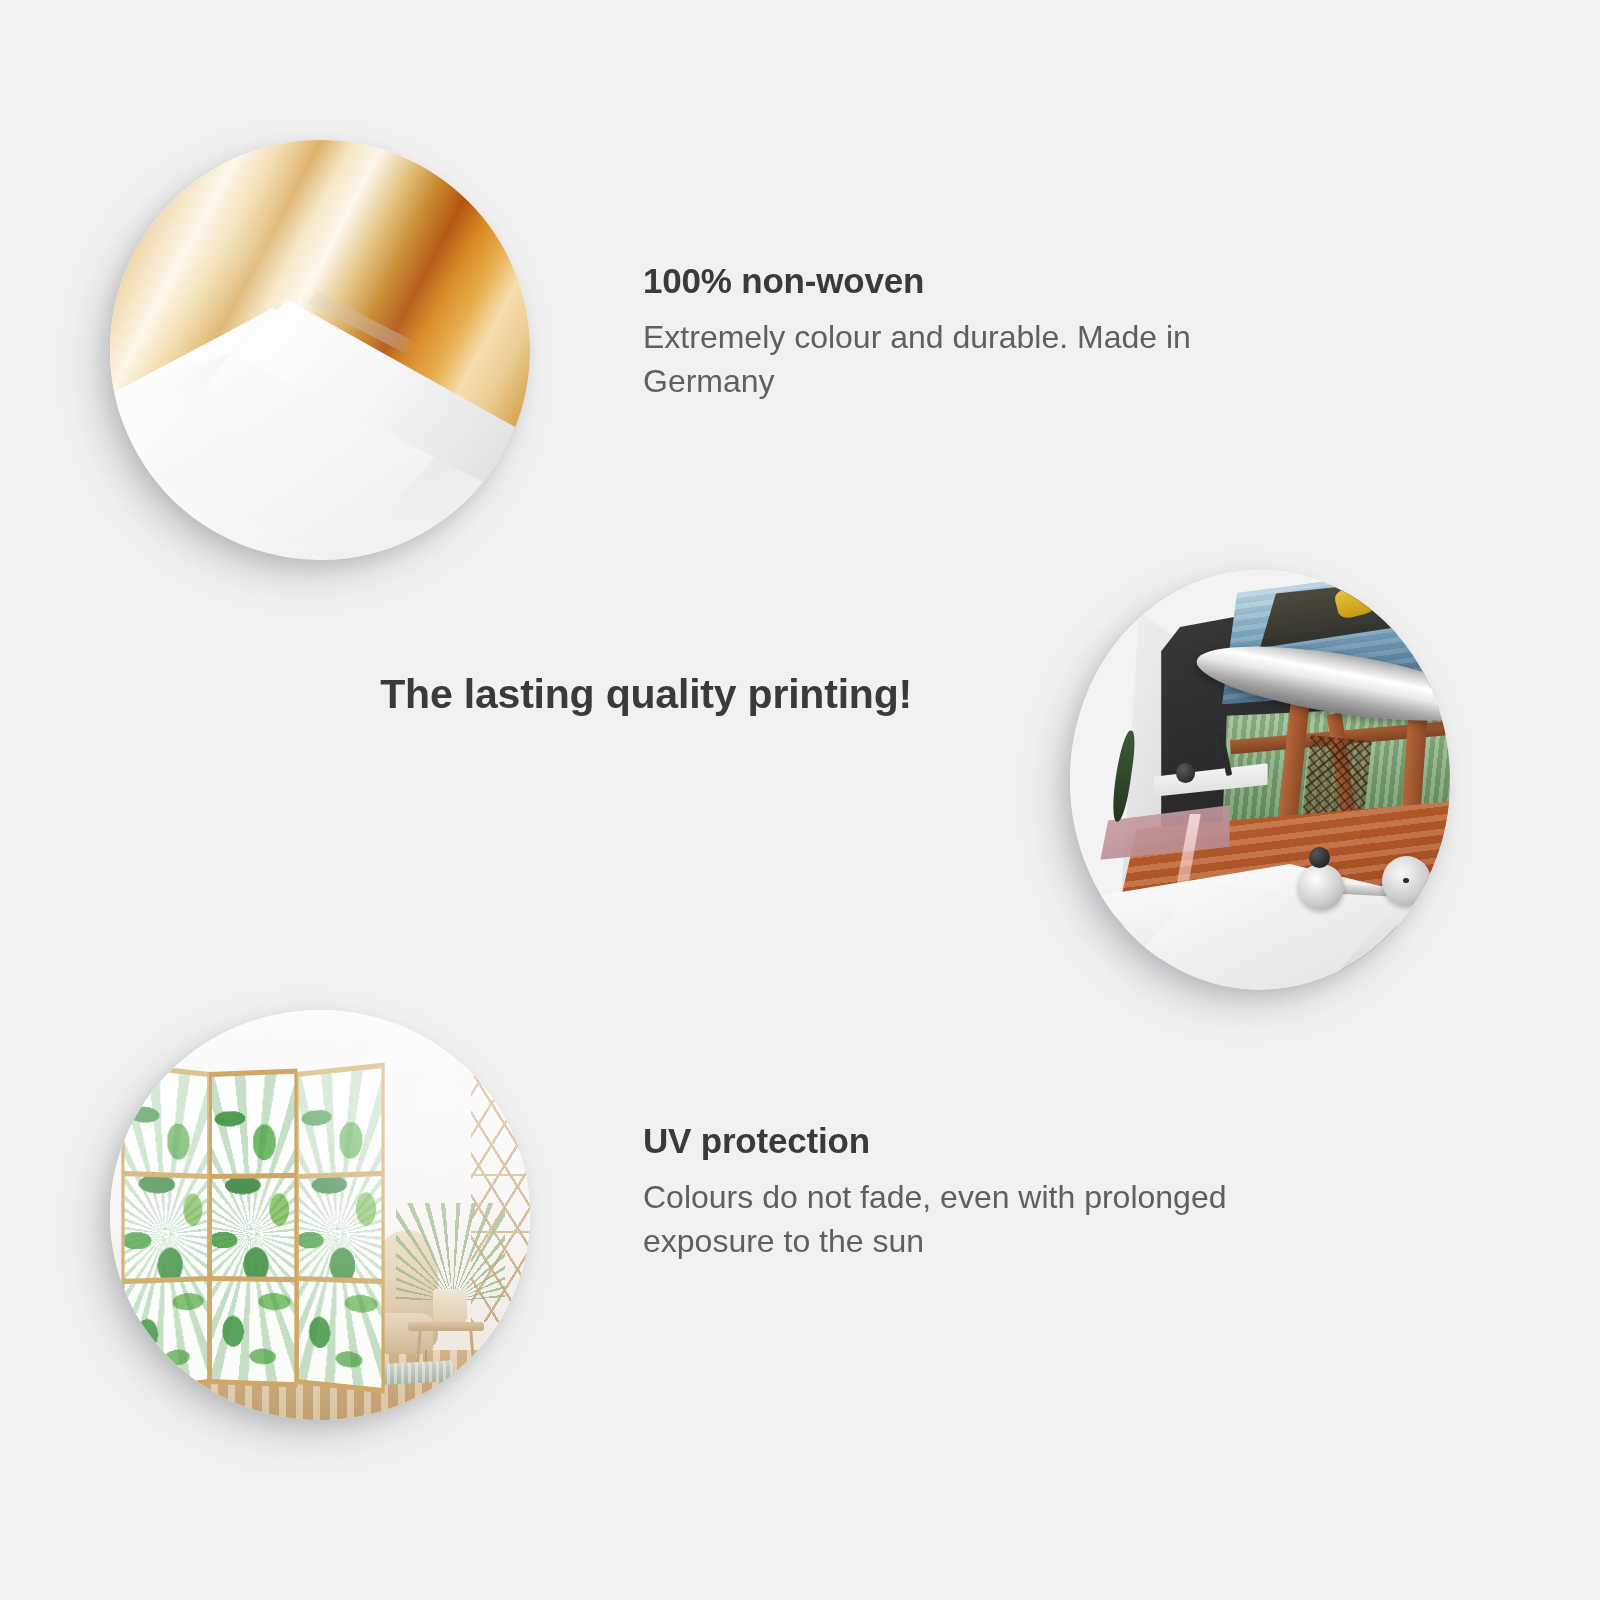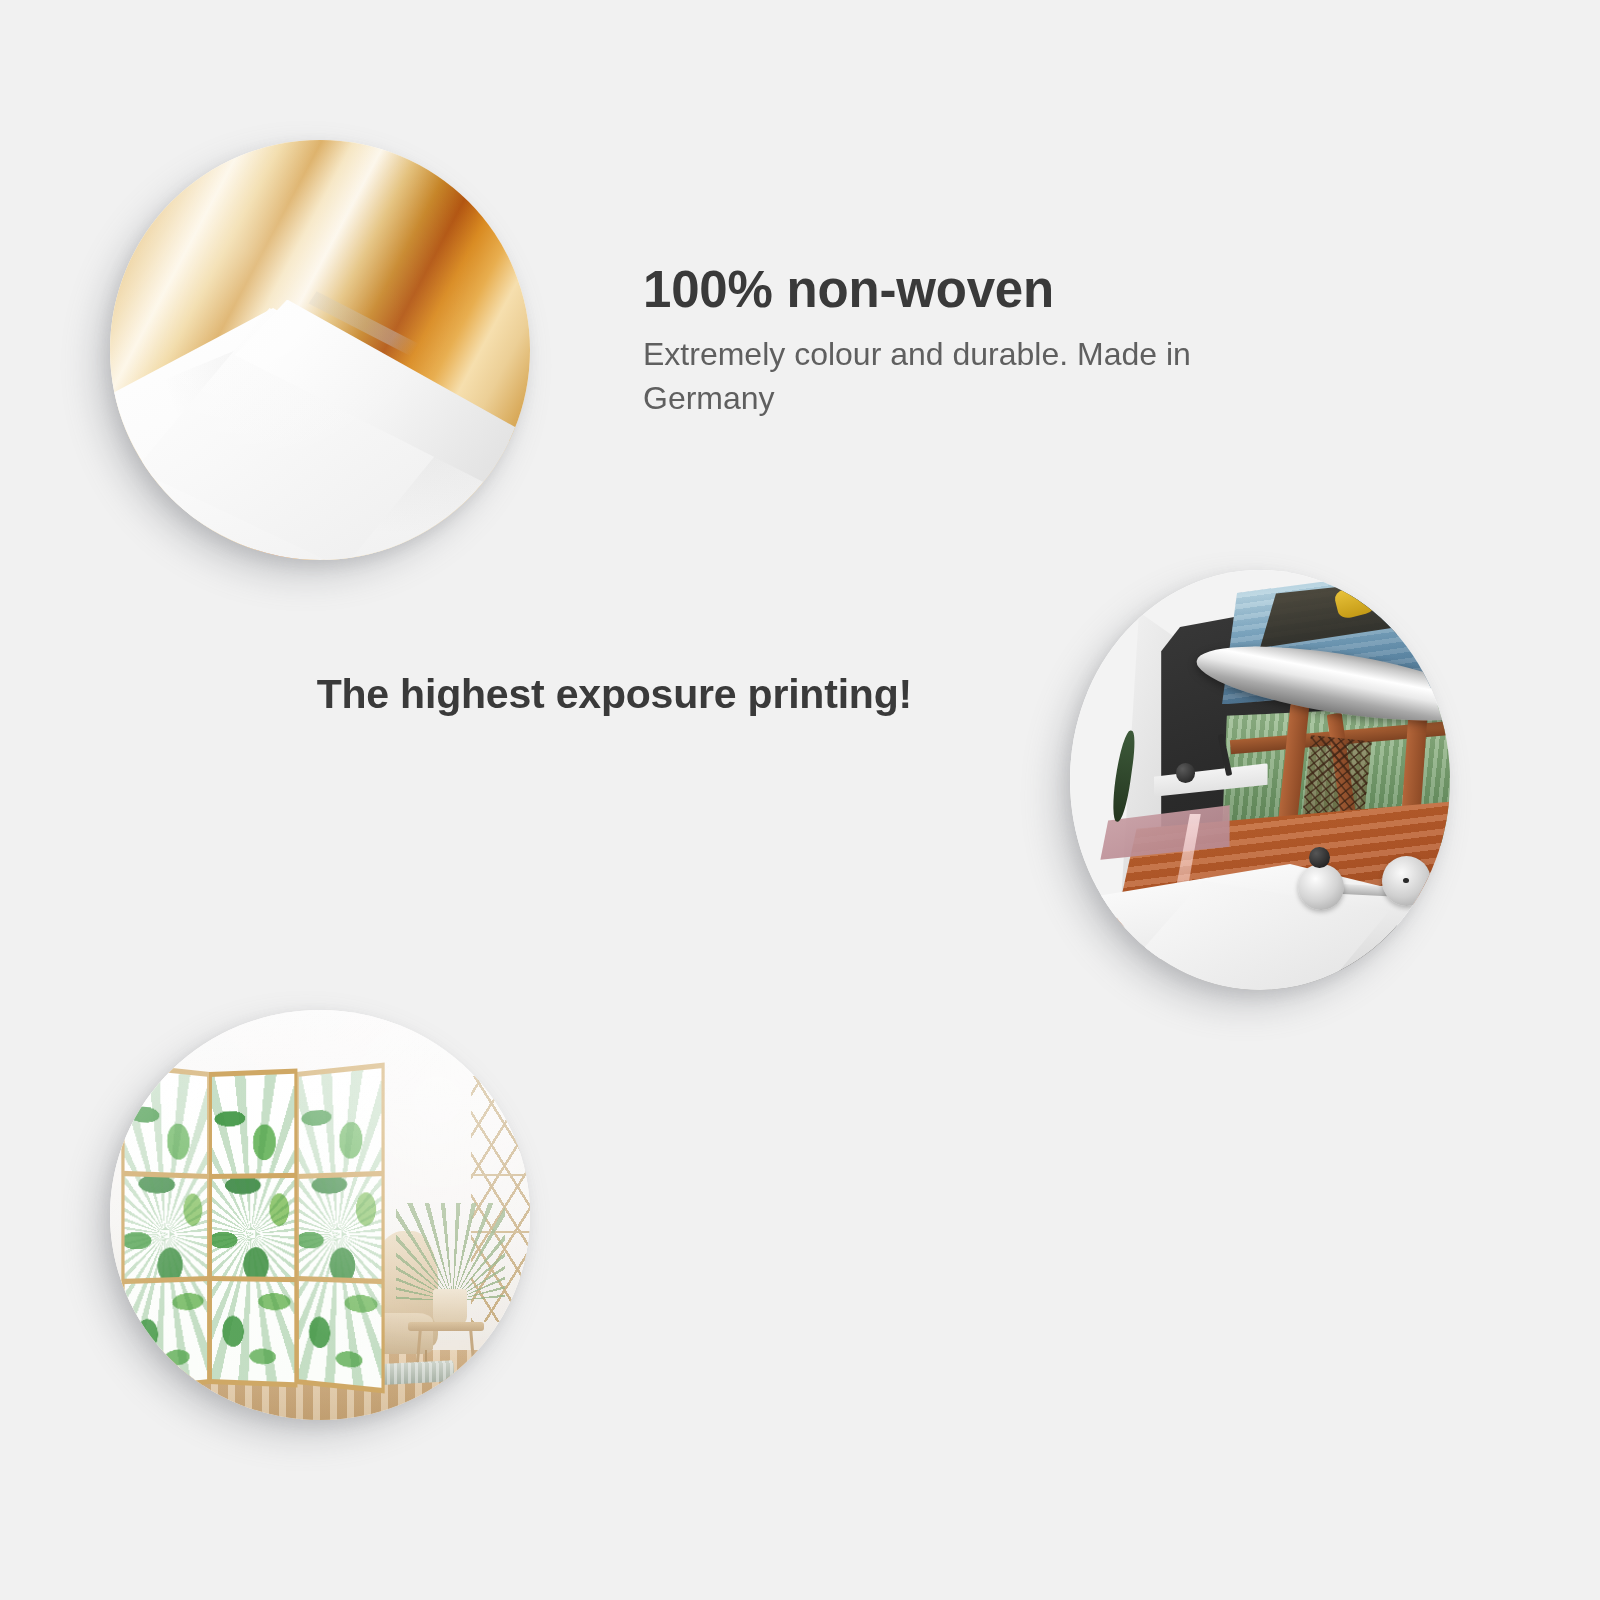--- a/index.html
+++ b/index.html
@@ -307,21 +307,21 @@
   #c3 .lightwash{
     position:absolute;inset:0;
     background:linear-gradient(135deg,rgba(255,255,255,.42) 0%,rgba(255,255,255,0) 46%),
                radial-gradient(ellipse at 78% 22%,rgba(255,255,255,.55) 0%,rgba(255,255,255,0) 58%);
   }
 
   
   .txt{position:absolute;}
   .txt h2{
     margin:0 0 14px 0;
-    font-size:51px;
+    font-size:35px;
     font-weight:700;
     color:#3a3a3a;
     letter-spacing:-0.2px;
     line-height:1.1;
   }
   .txt p{
     margin:0;
     font-size:32px;
     font-weight:400;
     color:#5f5f5f;
@@ -348,21 +348,21 @@
       <div class="sheen"></div>
     </div>
   </div>
 
   <div class="txt" id="t1">
     <h2>100% non-woven</h2>
     <p>Extremely colour and durable. Made in Germany</p>
   </div>
 
   <div class="txt" id="t2">
-    <h2>The highest exposure printing!</h2>
+    <h2>The lasting quality printing!</h2>
   </div>
 
   <div class="circle" id="c2">
     <div class="inner">
       <div class="scene"></div>
       <div class="side-panel"></div>
       <div class="body-dark"></div>
       <div class="print-top"></div>
       <div class="print-dark-band"></div>
       <div class="print-yellow"></div>
@@ -425,14 +425,18 @@
           <div class="leafpat"></div>
           <div class="frond"></div>
           <div class="rail-h1"></div>
           <div class="rail-h2"></div>
         </div>
       </div>
       <div class="lightwash"></div>
     </div>
   </div>
 
+  <div class="txt" id="t3">
+    <h2>UV protection</h2>
+    <p>Colours do not fade, even with prolonged exposure to the sun</p>
+  </div>
 
 </div>
 
 </body></html>

